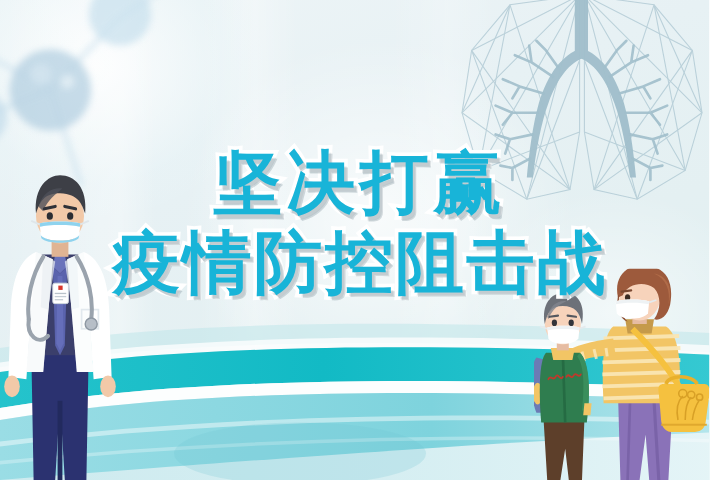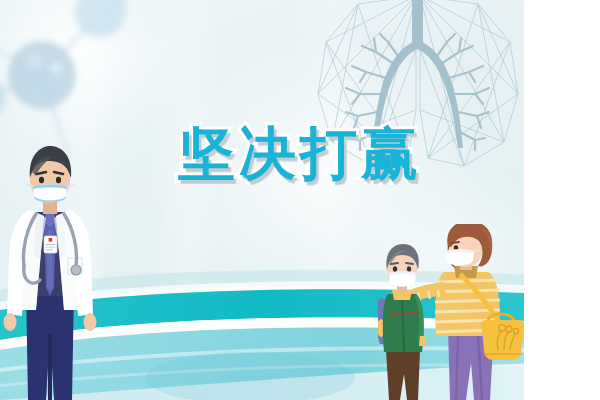--- a/index.html
+++ b/index.html
@@ -6,25 +6,24 @@
     margin: 0;
     padding: 0;
     background: #ffffff;
   }
   body {
     font-family: "DejaVu Sans", "Liberation Sans", sans-serif;
   }
 
   #poster {
     position: relative;
-    width: 500px;
+    width: 591px;
     height: 400px;
     overflow: hidden;
     background: linear-gradient(160deg, #eef5f7 0%, #e7f1f4 35%, #e4f0f2 60%, #dff0f1 100%);
-    padding-left: 24px;
   }
 
   
   .glow {
     position: absolute;
     border-radius: 50%;
     pointer-events: none;
   }
   .glow-tl {
     left: -60px; top: -70px;
@@ -218,20 +217,21 @@
     <path d="M600 110 C 460 116, 330 124, 0 150 L600 150 Z" fill="url(#wgC)" opacity="0.9"></path>
 
     <path d="M0 118 C 180 96, 380 92, 600 100 L600 104 C 380 96, 180 100, 0 122 Z" fill="#ffffff" opacity="0.45"></path>
     <path d="M0 134 C 200 114, 400 110, 600 116 L600 119 C 400 113, 200 117, 0 137 Z" fill="#ffffff" opacity="0.30"></path>
 
     <ellipse cx="250" cy="128" rx="105" ry="26" fill="#6fc6d2" opacity="0.22"></ellipse>
   </svg>
 
   <div class="title-block">
     <div class="title-line title-line-1">坚决打赢</div>
+    <div class="title-line title-line-2">疫情防控阻击战</div>
   </div>
 
   <svg class="doctor" viewBox="0 0 108 262">
 
     <g>
       <path d="M30 150 L78 150 L76 262 L58 262 L54 196 L50 262 L32 262 Z" fill="#2b3270"></path>
       <rect x="52" y="196" width="4" height="66" fill="#222a5e"></rect>
     </g>
 
     <path d="M36 74 L72 74 L74 158 L34 158 Z" fill="#3b3f6b"></path>

